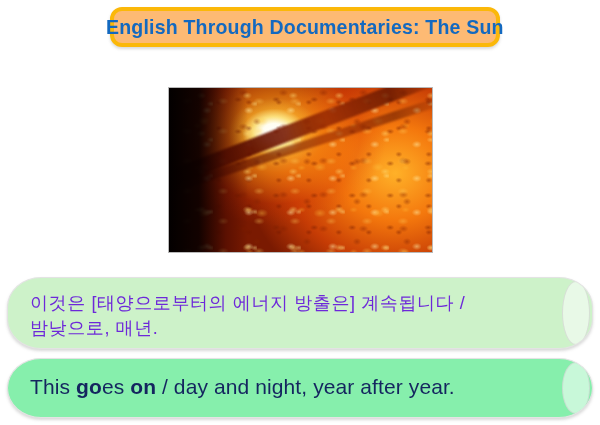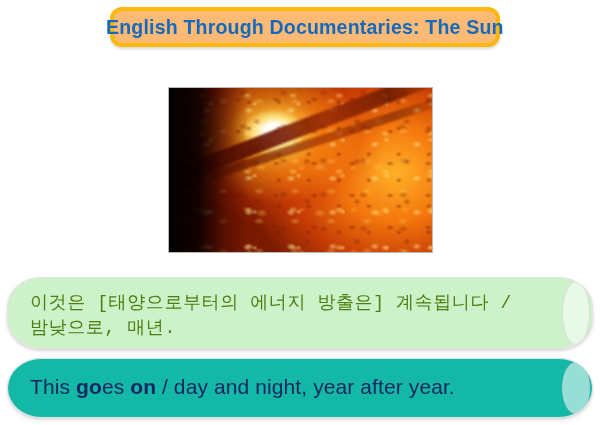--- a/index.html
+++ b/index.html
@@ -137,33 +137,33 @@
     background: rgba(255,255,255,0.55);
     pointer-events: none;
   }
 
   #korean-bubble {
     top: 277px;
     height: 72px;
     background: #cdf2c9;
   }
   .korean-text {
-    font-family: Liberation Mono, monospace;
+    font-family: Liberation Sans, sans-serif;
     font-size: 18px;
     line-height: 25px;
-    color: #4d7c0f;
+    color: #6d28d9;
     white-space: pre-line;
     letter-spacing: 0.6px;
     margin-top: 8px;
   }
 
   #english-bubble {
     top: 358px;
     height: 60px;
-    background: #14b8a6;
+    background: #86efac;
   }
   .english-text {
     font-size: 21px;
     line-height: 28px;
     color: #14255f;
     letter-spacing: 0.1px;
     white-space: nowrap;
   }
   .english-text b { font-weight: bold; }
 </style>

